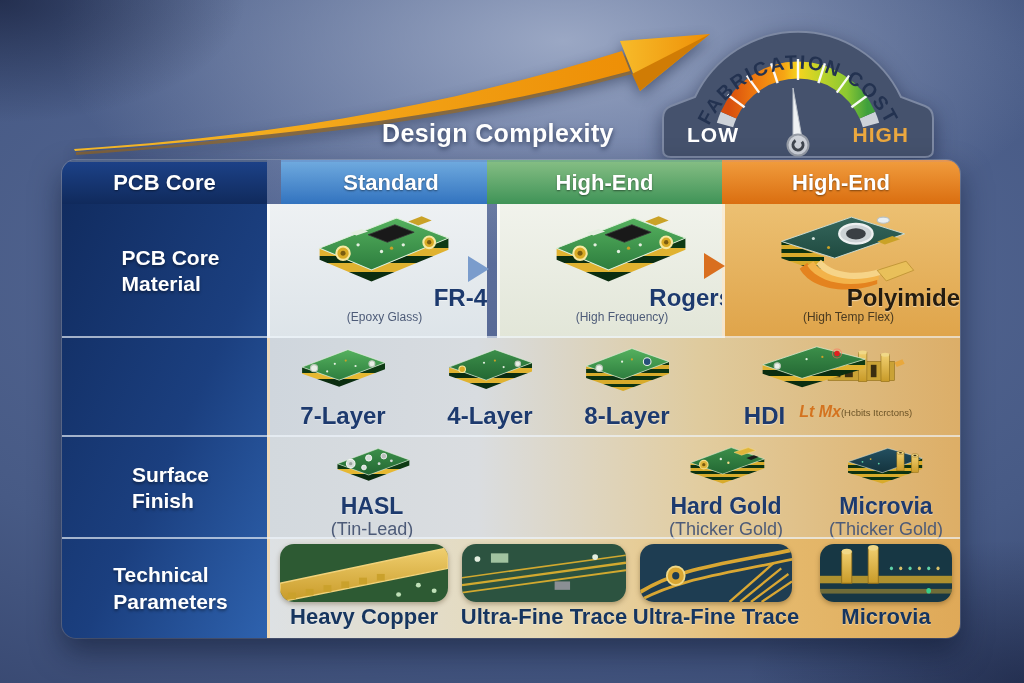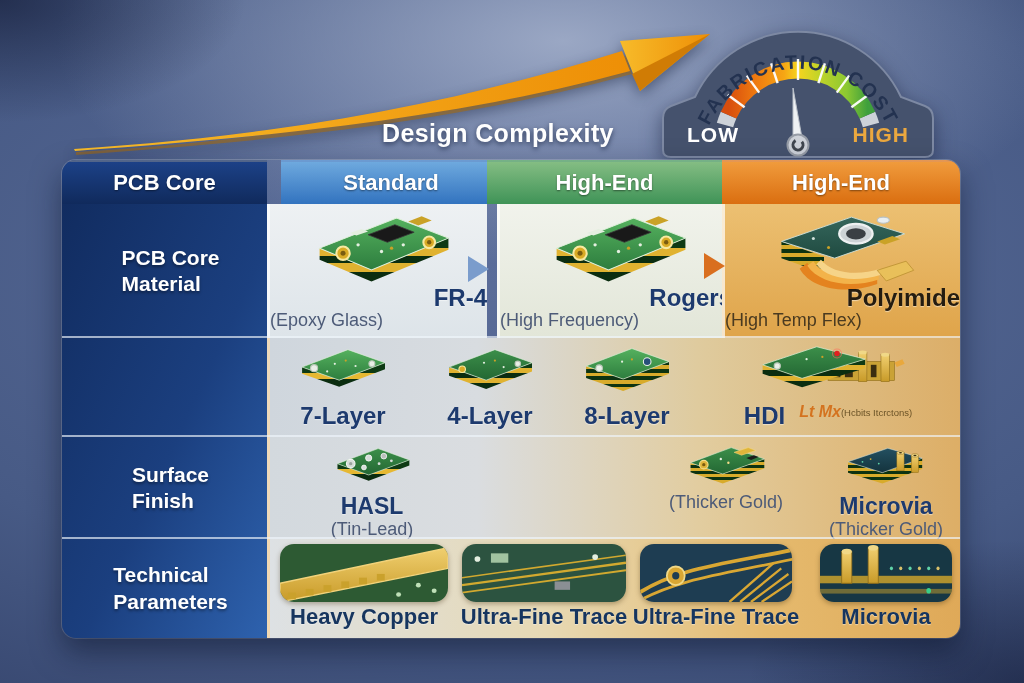--- a/index.html
+++ b/index.html
@@ -36,21 +36,21 @@
     text-shadow:0 2px 3px rgba(0,0,0,.4);padding-left:12px;}
   .rl1{top:44px;height:134px;} .rl2{top:178px;height:99px;} .rl3{top:277px;height:102px;} .rl4{top:379px;height:99px;}
   
   .c{position:absolute;top:44px;height:134px;}
   .c1{left:205px;width:220px;background:linear-gradient(180deg,#eef1f3,#dde4e9);border-left:3px solid rgba(255,255,255,.7);}
   .c2{left:435px;width:235px;background:linear-gradient(180deg,#f1f3ec,#e2e6d8);border-left:3px solid rgba(255,255,255,.7);}
   .c3{left:660px;width:238px;background:linear-gradient(180deg,#ecc072,#dfa44a);border-left:3px solid rgba(255,255,255,.7);}
   .c .board{position:absolute;left:50%;transform:translateX(-50%);top:4px;}
   .title{position:absolute;left:0;width:100%;text-align:right;font-weight:bold;font-size:24px;color:#1d3a6e;
     text-shadow:0 1px 1px rgba(255,255,255,.5);}
-  .subtitle{position:absolute;left:0;width:100%;font-size:18px;color:#4d5b78;}
+  .subtitle{position:absolute;left:0;width:100%;text-align:center;font-size:12px;color:#4d5b78;padding-left:12px;}
   .c .title{top:80px;} .c .subtitle{top:106px;}
   .c3 .title{color:#241c10;} .c3 .subtitle{color:#4a3a20;}
   .tri{position:absolute;width:0;height:0;border-top:13px solid transparent;border-bottom:13px solid transparent;}
   .tri-blue{left:406px;top:96px;border-left:21px solid #7a9ccc;}
   .tri-orange{left:642px;top:93px;border-left:21px solid #d96f1f;}
   
   .strip{position:absolute;left:205px;width:693px;border-left:3px solid rgba(255,255,255,.55);}
   .s2{top:178px;height:99px;background:linear-gradient(90deg,#cfd6dd 0%,#d8dce0 30%,#dfcb9e 62%,#dcae68 100%);}
   .s3{top:277px;height:102px;background:linear-gradient(90deg,#d3d9de 0%,#dadde0 30%,#e2cda0 62%,#ddae66 100%);}
   .s4{top:379px;height:99px;background:linear-gradient(90deg,#dde1e4 0%,#e7d9b4 40%,#e5ba6e 72%,#dfa958 100%);}
@@ -438,20 +438,21 @@
       <svg class="bsvg" width="150" height="52" viewBox="0 0 190 110">
           <use href="#b-hasl"></use>
         </svg>
       <div class="t3">HASL</div>
       <div class="sub3">(Tin-Lead)</div>
     </div>
     <div class="g" style="left:584px;top:281px;width:160px;">
       <svg class="bsvg" width="150" height="52" viewBox="0 0 190 110">
           <use href="#b-hgold"></use>
         </svg>
+      <div class="t3">Hard Gold</div>
       <div class="sub3">(Thicker Gold)</div>
     </div>
     <div class="g" style="left:744px;top:281px;width:160px;">
       <svg class="bsvg" width="150" height="52" viewBox="0 0 200 115">
           <use href="#b-mvia"></use>
         </svg>
       <div class="t3">Microvia</div>
       <div class="sub3">(Thicker Gold)</div>
     </div>
 

